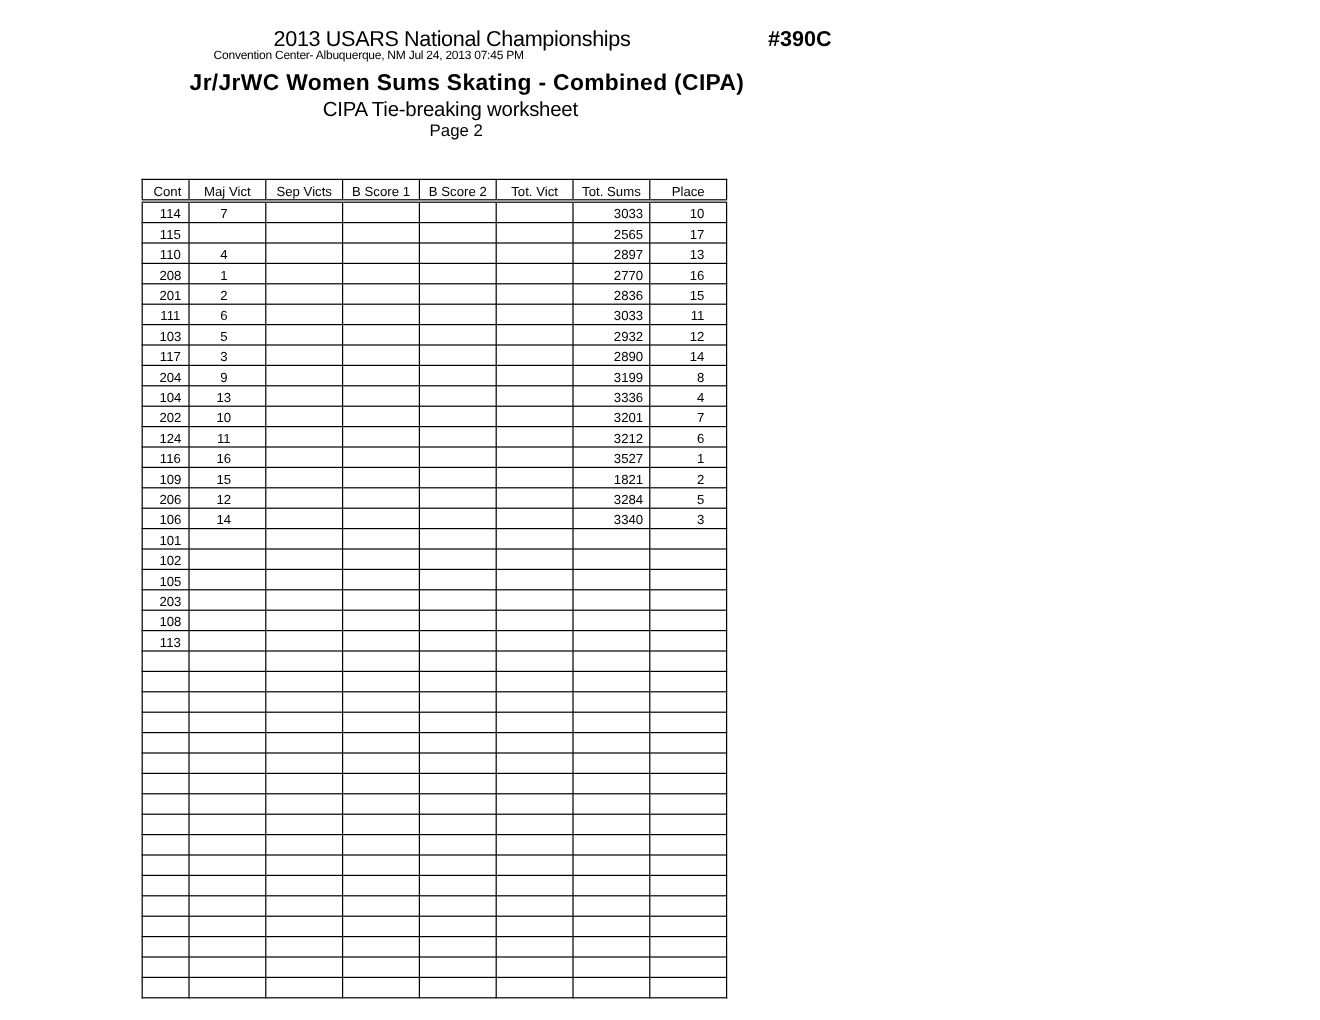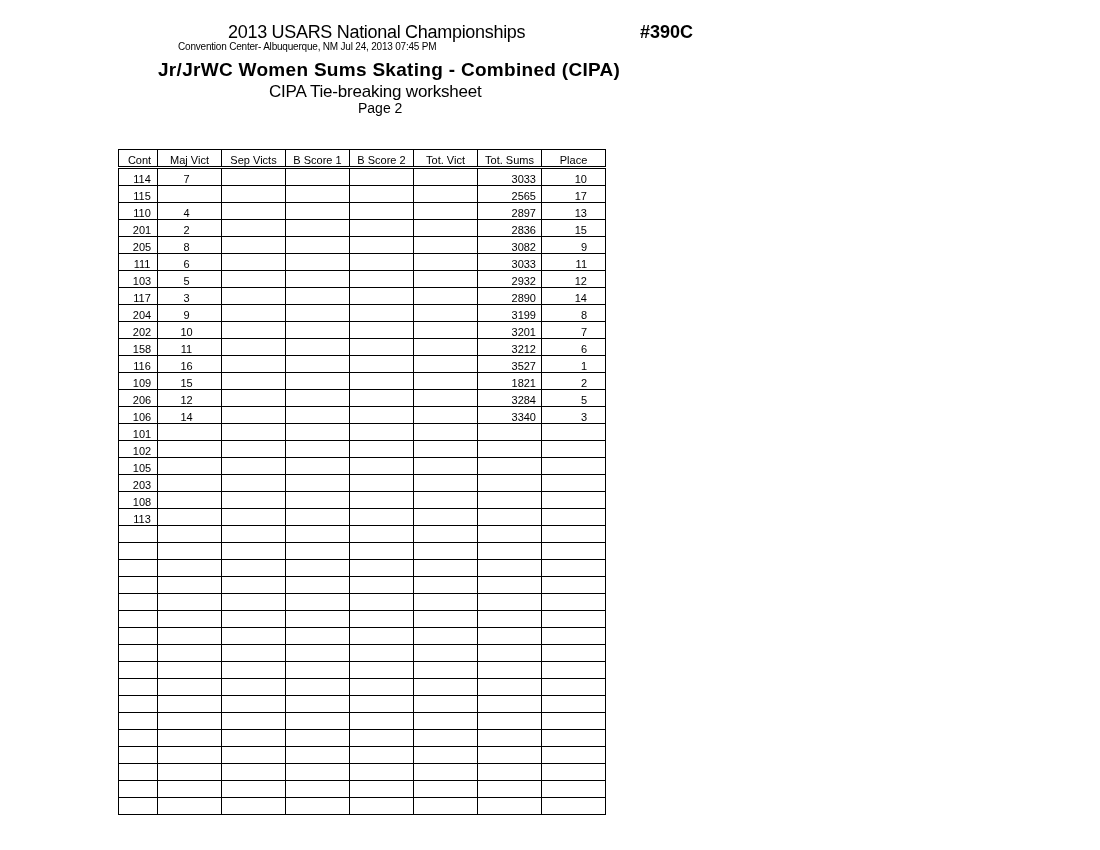--- a/index.html
+++ b/index.html
@@ -143,40 +143,40 @@
         <td class="c-cont">110</td>
         <td class="c-maj">4</td>
         <td></td>
         <td></td>
         <td></td>
         <td></td>
         <td class="c-sums">2897</td>
         <td class="c-place">13</td>
       </tr>
       <tr>
+        <td class="c-cont">208</td>
+        <td class="c-maj">1</td>
+        <td></td>
+        <td></td>
+        <td></td>
+        <td></td>
+        <td class="c-sums">2770</td>
+        <td class="c-place">16</td>
+      </tr>
+      <tr>
         <td class="c-cont">201</td>
         <td class="c-maj">2</td>
         <td></td>
         <td></td>
         <td></td>
         <td></td>
         <td class="c-sums">2836</td>
         <td class="c-place">15</td>
       </tr>
       <tr>
-        <td class="c-cont">205</td>
-        <td class="c-maj">8</td>
-        <td></td>
-        <td></td>
-        <td></td>
-        <td></td>
-        <td class="c-sums">3082</td>
-        <td class="c-place">9</td>
-      </tr>
-      <tr>
         <td class="c-cont">111</td>
         <td class="c-maj">6</td>
         <td></td>
         <td></td>
         <td></td>
         <td></td>
         <td class="c-sums">3033</td>
         <td class="c-place">11</td>
       </tr>
       <tr>
@@ -203,31 +203,41 @@
         <td class="c-cont">204</td>
         <td class="c-maj">9</td>
         <td></td>
         <td></td>
         <td></td>
         <td></td>
         <td class="c-sums">3199</td>
         <td class="c-place">8</td>
       </tr>
       <tr>
+        <td class="c-cont">104</td>
+        <td class="c-maj">13</td>
+        <td></td>
+        <td></td>
+        <td></td>
+        <td></td>
+        <td class="c-sums">3336</td>
+        <td class="c-place">4</td>
+      </tr>
+      <tr>
         <td class="c-cont">202</td>
         <td class="c-maj">10</td>
         <td></td>
         <td></td>
         <td></td>
         <td></td>
         <td class="c-sums">3201</td>
         <td class="c-place">7</td>
       </tr>
       <tr>
-        <td class="c-cont">158</td>
+        <td class="c-cont">124</td>
         <td class="c-maj">11</td>
         <td></td>
         <td></td>
         <td></td>
         <td></td>
         <td class="c-sums">3212</td>
         <td class="c-place">6</td>
       </tr>
       <tr>
         <td class="c-cont">116</td>

